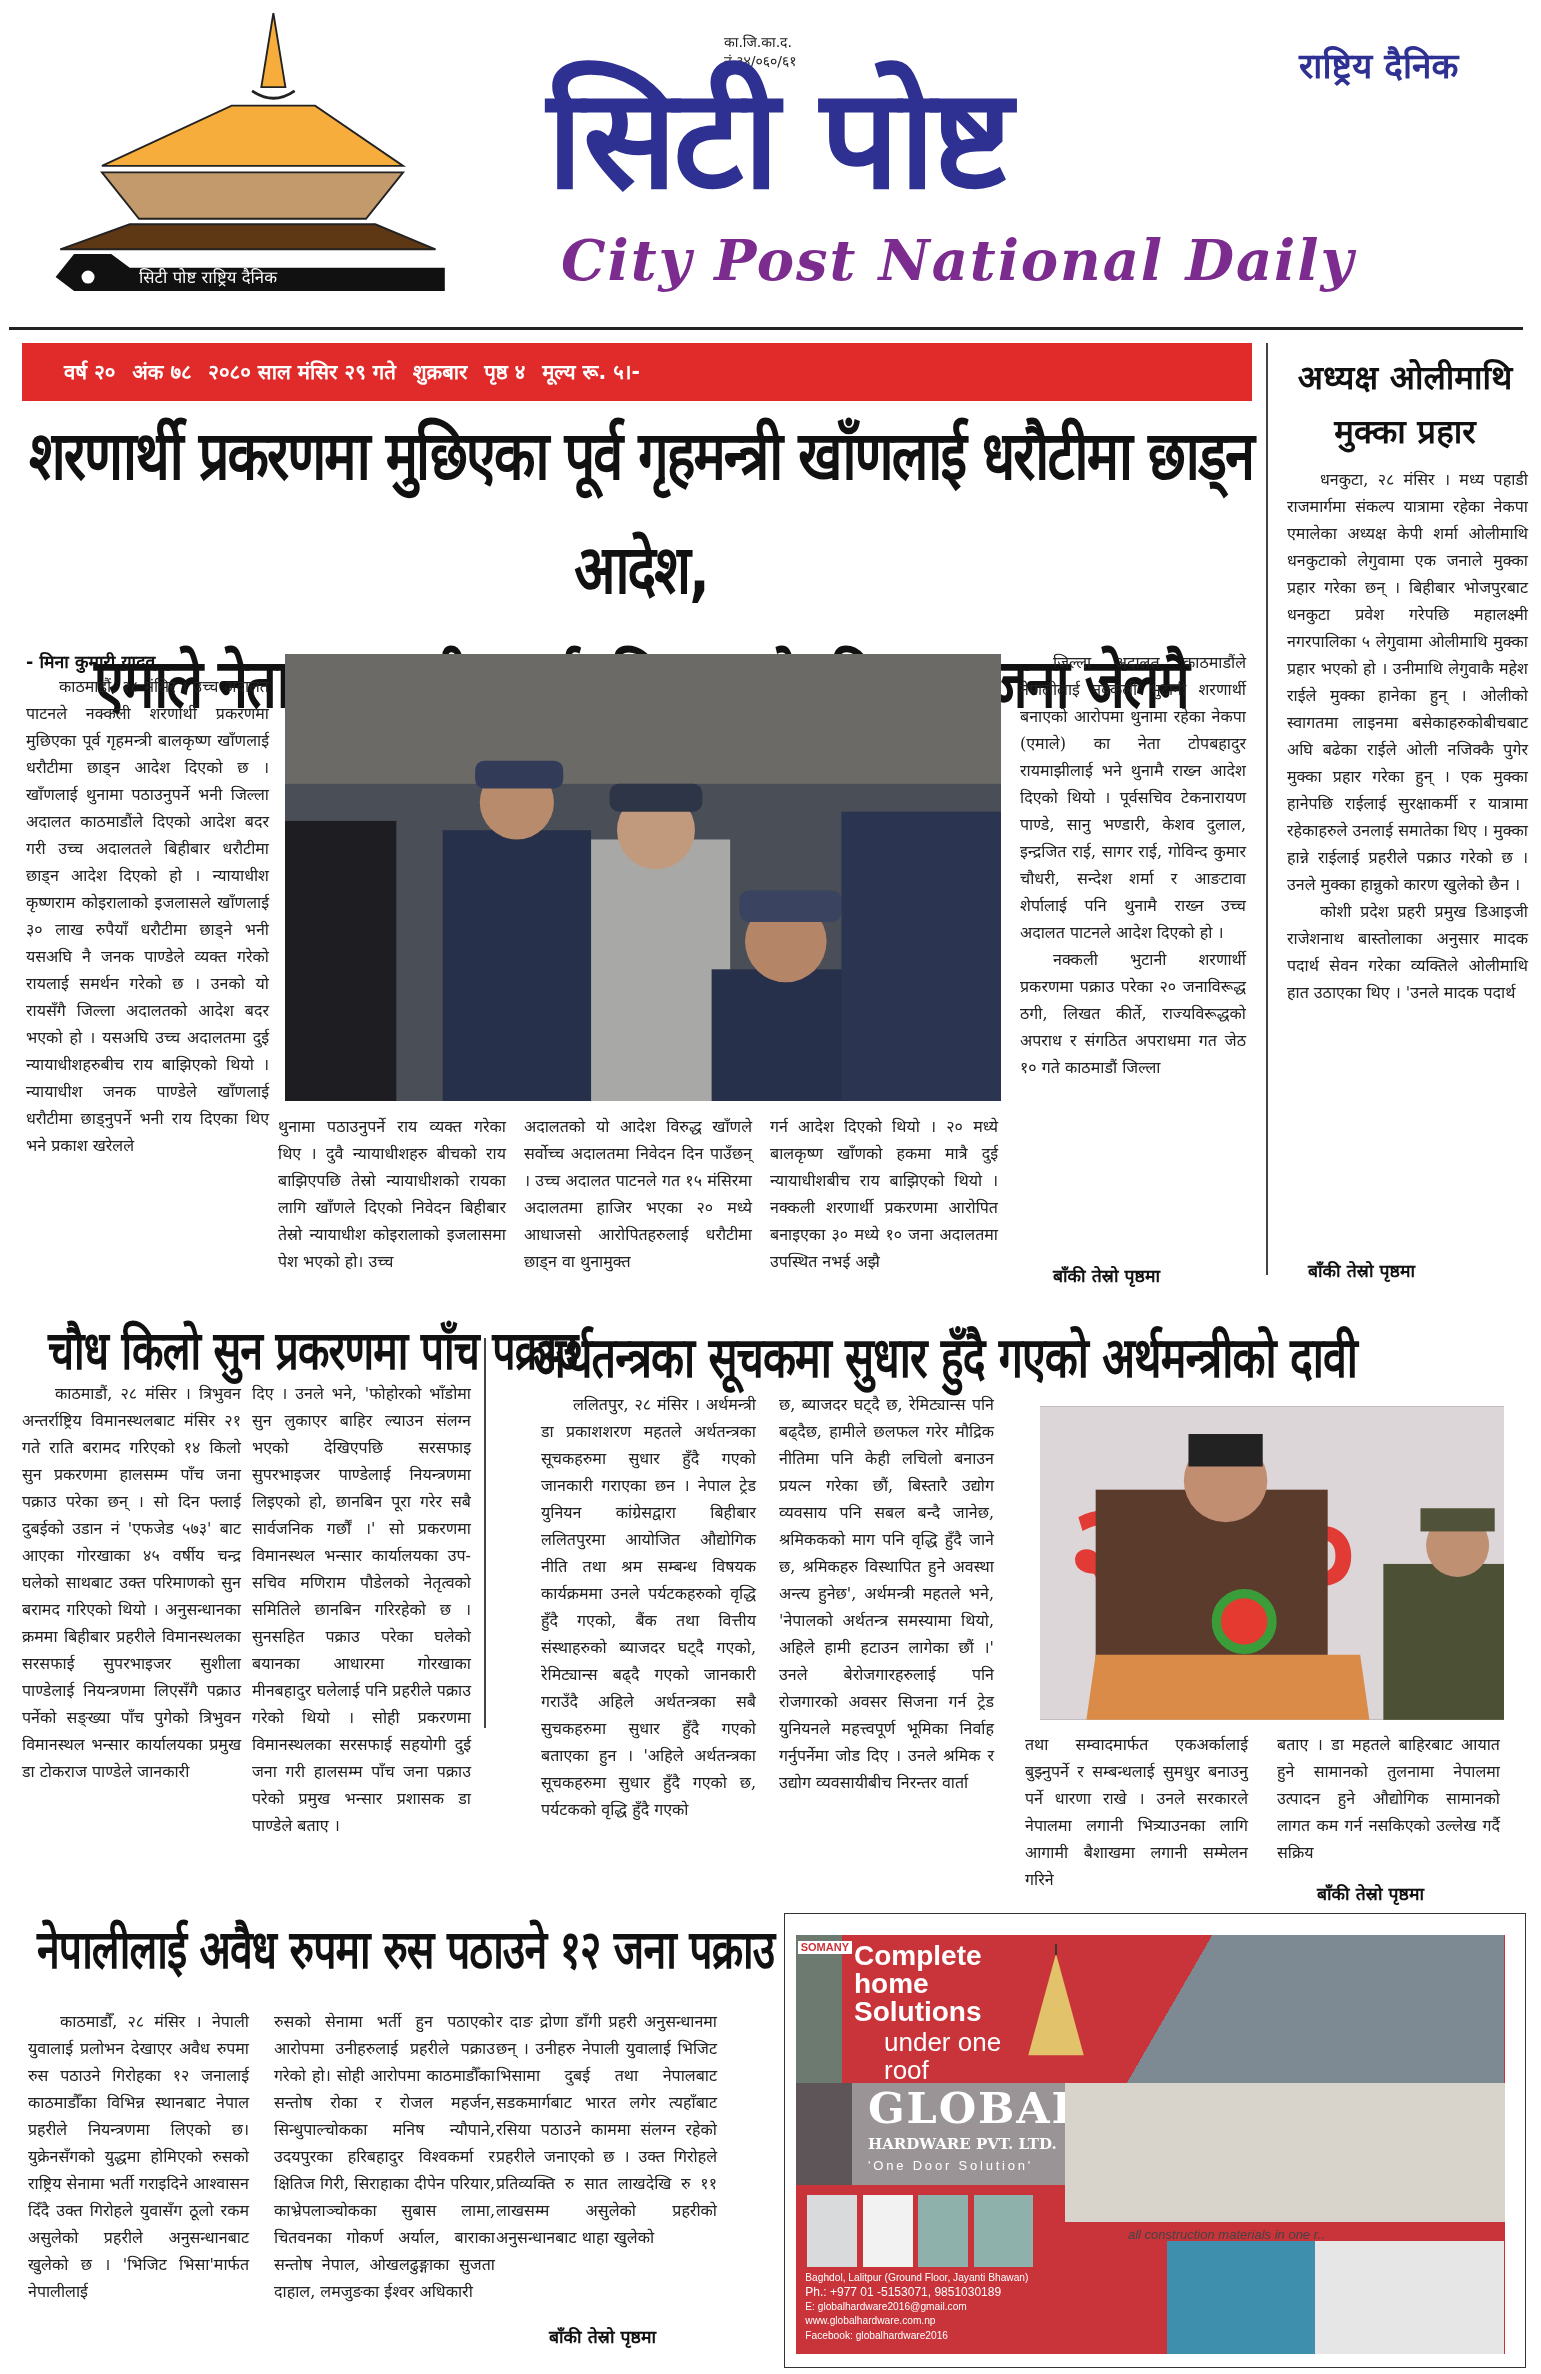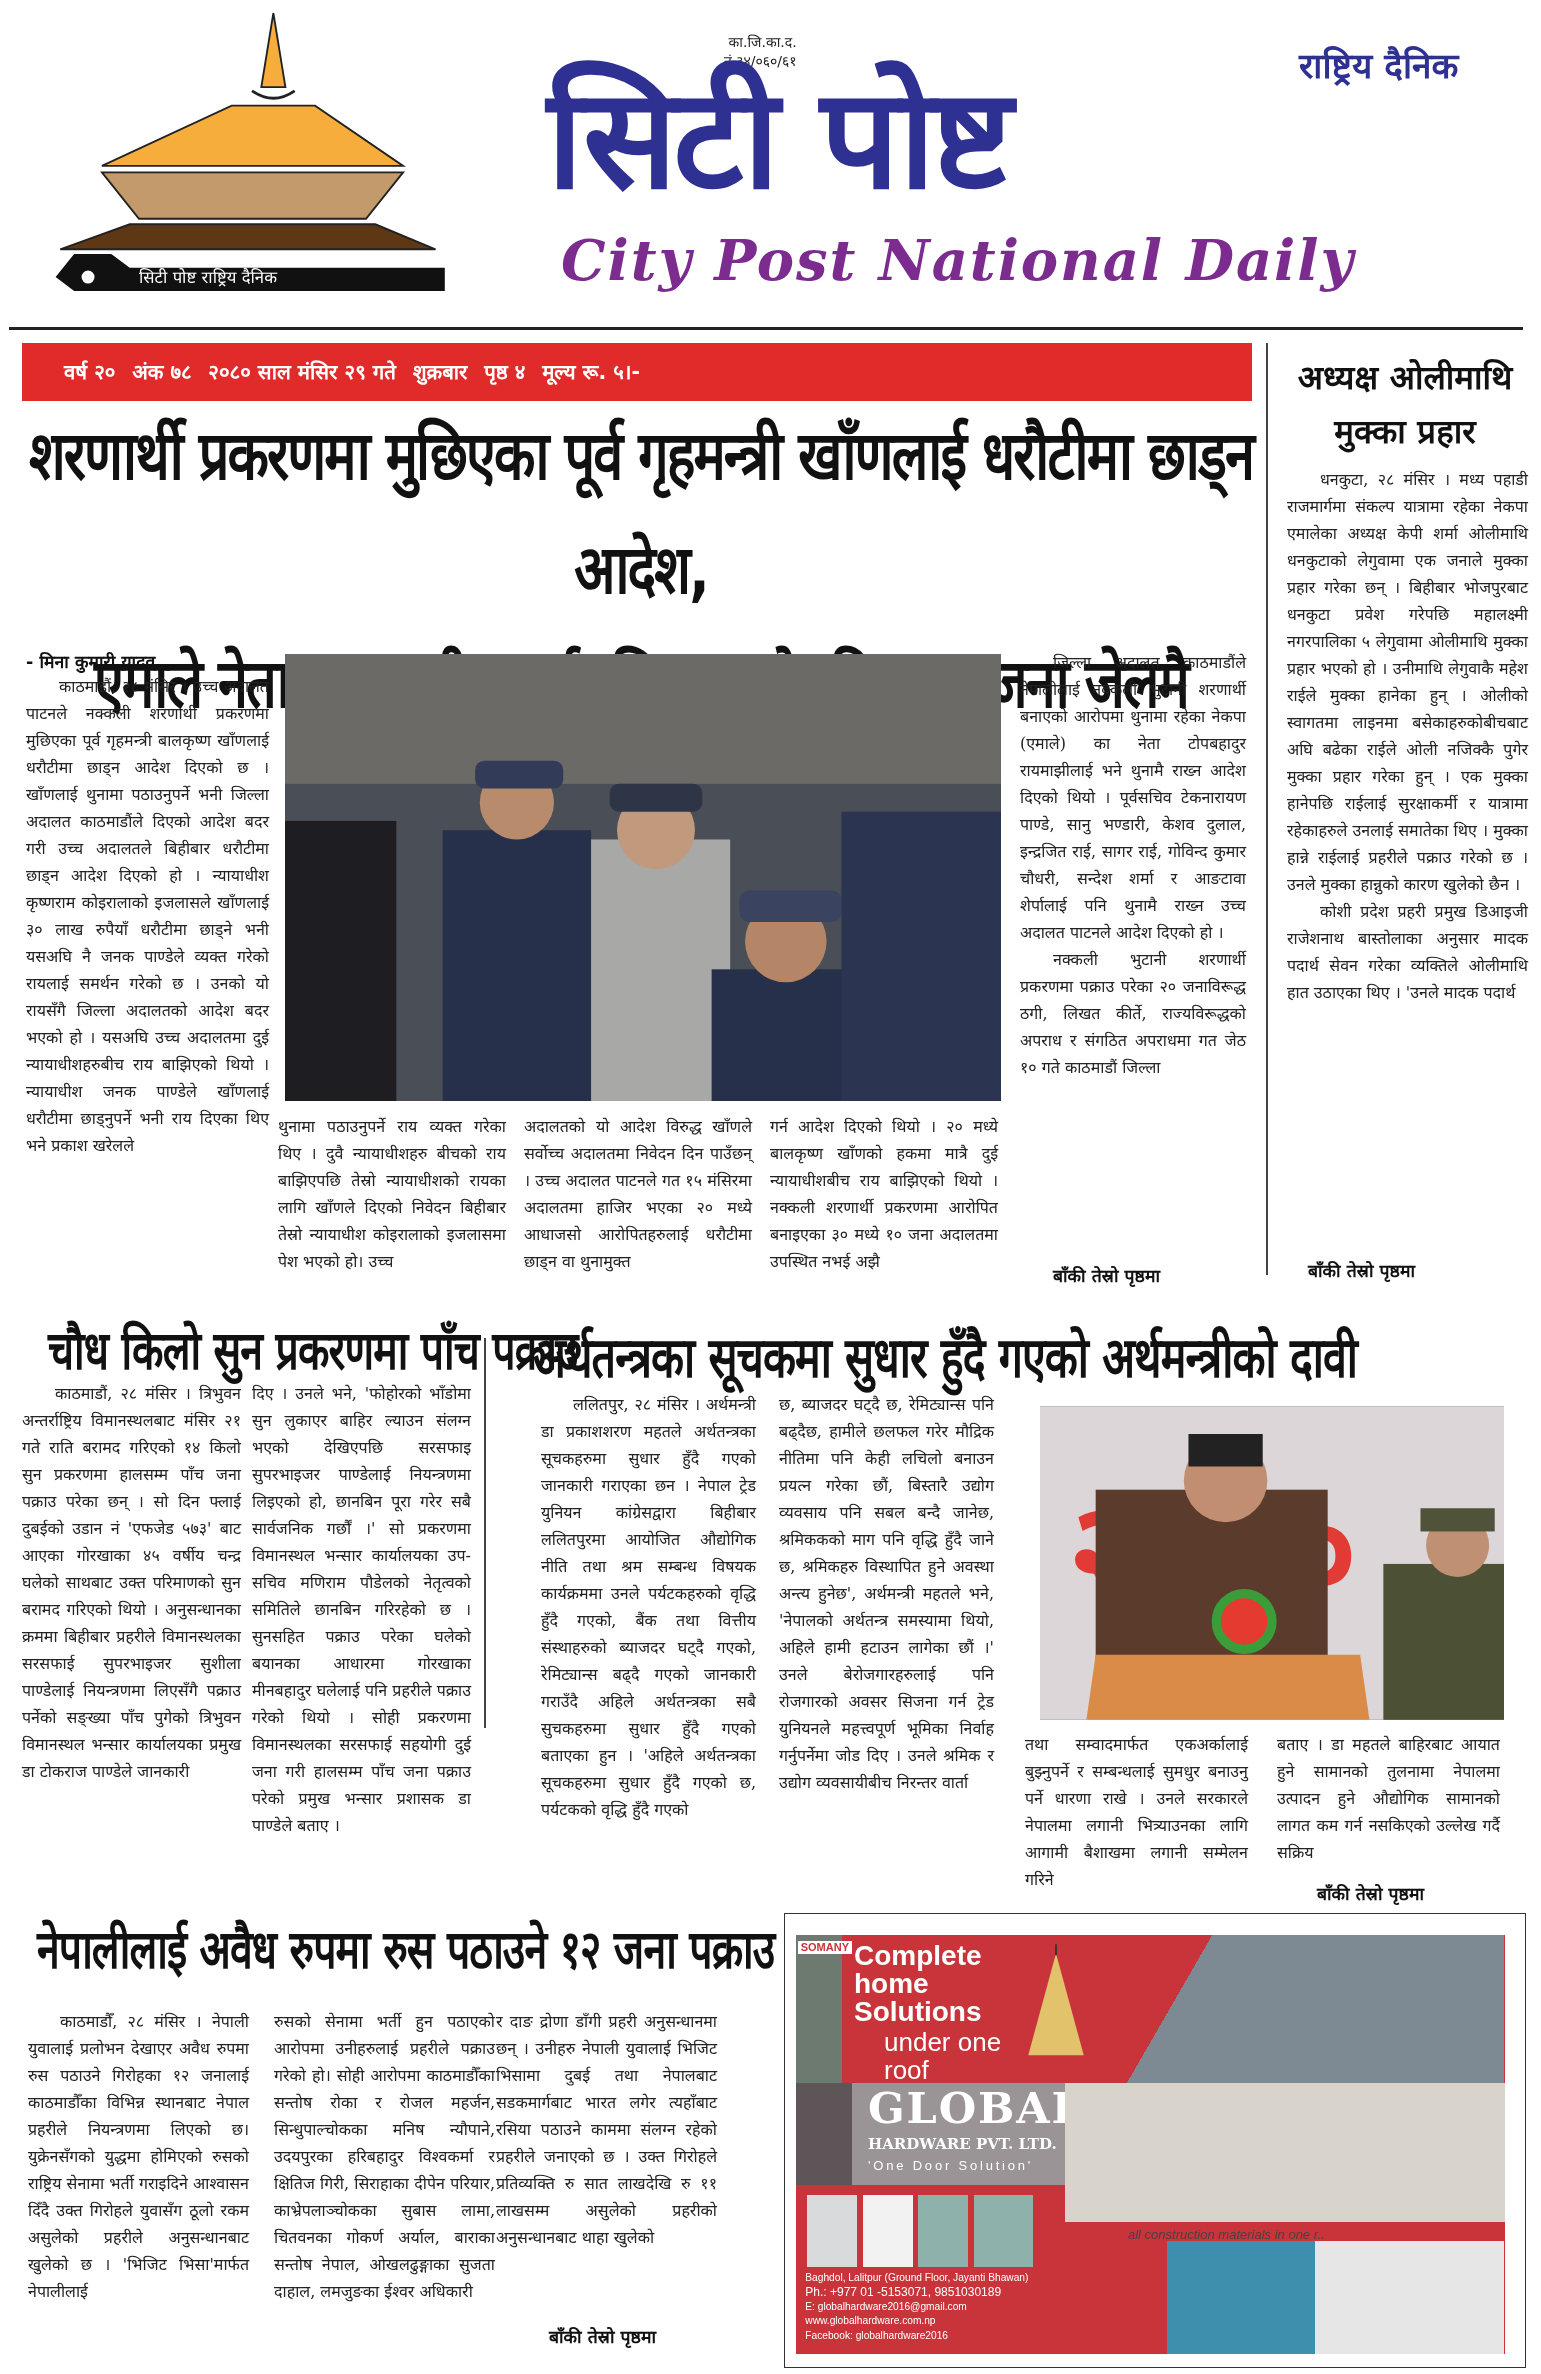--- a/index.html
+++ b/index.html
@@ -1,20 +1,20 @@
 <!DOCTYPE html>
 <html style="font-size:15px"><head>
 <meta charset="utf-8">
 <style>
   html, body { margin:0; padding:0; background:#ffffff; }
   body { width:1542px; height:2375px; position:relative; overflow:hidden;
          font-family:"DejaVu Serif", serif; color:#111; }
   .abs { position:absolute; }
   .logo-wrap { left:37px; top:13px; width:482px; height:278px; }
-  .masthead-reg { left:724px; top:33px; font-size:14px; line-height:18.6px; text-align:right; font-family:"DejaVu Sans", sans-serif; color:#222; }
+  .masthead-reg { left:724px; top:33px; font-size:14px; line-height:18.6px; text-align:left; font-family:"DejaVu Sans", sans-serif; color:#222; }
   .masthead-daily { left:1299px; top:41px; font-size:35px; font-weight:bold; color:#2e3192; font-family:"DejaVu Sans", sans-serif; }
   .masthead-title { left:547px; top:65px; font-size:139px; line-height:148px; font-weight:bold; color:#2e3192; font-family:"DejaVu Sans", sans-serif; letter-spacing:-3.7px; }
   .masthead-english { left:561px; top:227px; font-size:56px; font-weight:bold; font-style:italic; color:#7b2c8e; font-family:"DejaVu Serif", serif; letter-spacing:1.9px; }
   .header-rule { left:9.3px; top:327px; width:1514px; height:2.8px; background:#222; }
   .dateline-bar { left:22px; top:343px; width:1230px; height:58px; background:#e12a2a; color:#fff; font-family:"DejaVu Sans", sans-serif; font-weight:bold; font-size:20.4px; line-height:58px; display:flex; gap:16.7px; padding-left:42px; box-sizing:border-box; white-space:nowrap; }
   .main-headline { left:24px; top:399px; width:1234px; font-family:"DejaVu Sans", sans-serif; font-weight:bold; font-size:54px; line-height:91px; text-align:center; letter-spacing:-1.9px; transform:scaleY(1.25); transform-origin:top; }
   .col-rule-v { width:1.9px; background:#444; }
   .text-col { font-size:16px; line-height:27px; text-align:justify; color:#222; }
   .byline { font-weight:bold; font-family:"DejaVu Sans", sans-serif; font-size:17.6px; text-align:left; }
   .cont { font-weight:bold; font-family:"DejaVu Sans", sans-serif; font-size:17.6px; }

